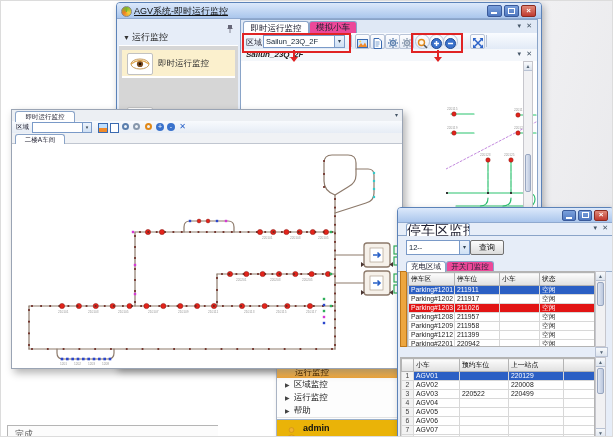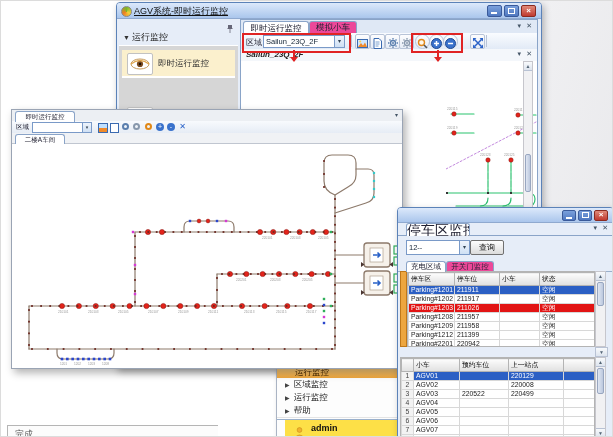--- a/index.html
+++ b/index.html
@@ -308,21 +308,21 @@
     <div class="navrow" style="top:11px;">
       <span class="tri">▶</span><span>区域监控</span>
     </div>
     <div class="navrow" style="top:24px;">
       <span class="tri">▶</span><span>运行监控</span>
     </div>
     <div class="navrow" style="top:37px;">
       <span class="tri">▶</span><span>帮助</span>
     </div>
     <div class="abs" style="left:0;right:0;top:52px;height:1px;background:#9ab0cc;"></div>
-    <div class="abs" style="left:8px;right:0;top:53px;height:18px;background:#fde047;">
+    <div class="abs" style="left:0;right:0;top:53px;height:18px;background:#eab308;">
       <span class="abs" style="left:9px;top:4px;">
         <svg width="11" height="11">
           <circle cx="5.5" cy="3" r="2.4" fill="#f2b22e" stroke="#c8881a" stroke-width="0.6"></circle>
           <path d="M1,10.5 Q5.5,5.5 10,10.5 z" fill="#f2b22e" stroke="#c8881a" stroke-width="0.6"></path>
         </svg>
       </span>
       <span class="abs" style="left:26px;top:3px;font-size:9px;font-weight:bold;color:#111;">admin</span>
     </div>
   </div>
 

